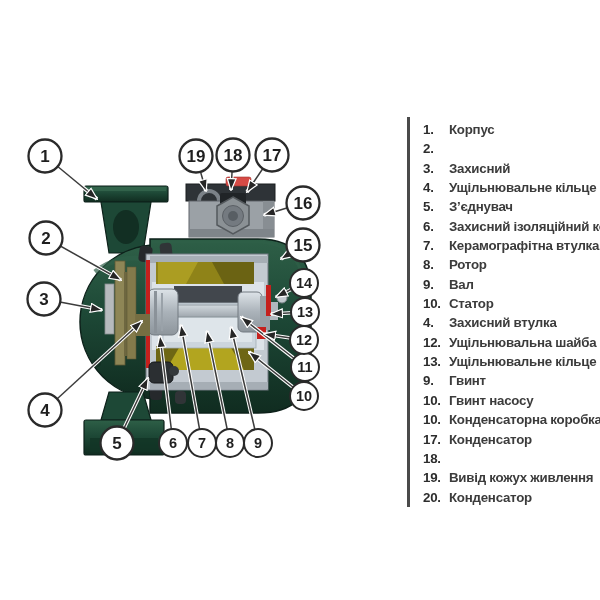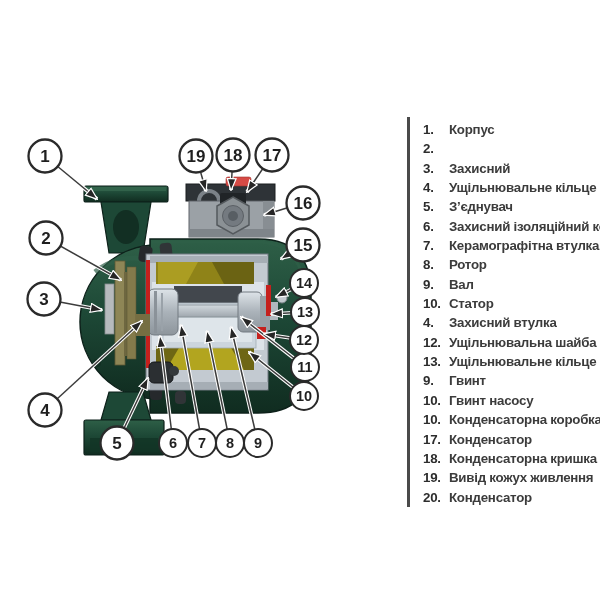--- a/index.html
+++ b/index.html
@@ -321,21 +321,20 @@
     <li>
         <span class="num">10.</span>
         <span class="lbl">Конденсаторна коробка</span>
       </li>
     <li>
         <span class="num">17.</span>
         <span class="lbl">Конденсатор</span>
       </li>
     <li>
         <span class="num">18.</span>
-        <span class="lbl">Конденсаторна кришка</span>
       </li>
     <li>
         <span class="num">19.</span>
         <span class="lbl">Вивід кожух живлення</span>
       </li>
     <li>
         <span class="num">20.</span>
         <span class="lbl">Конденсатор</span>
       </li>
   </ol>

